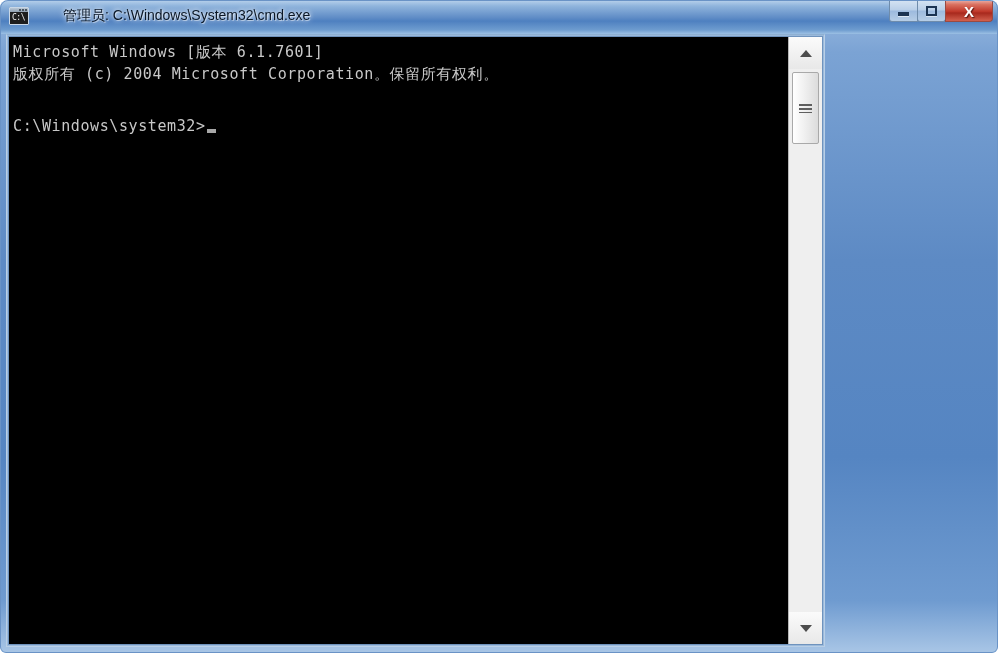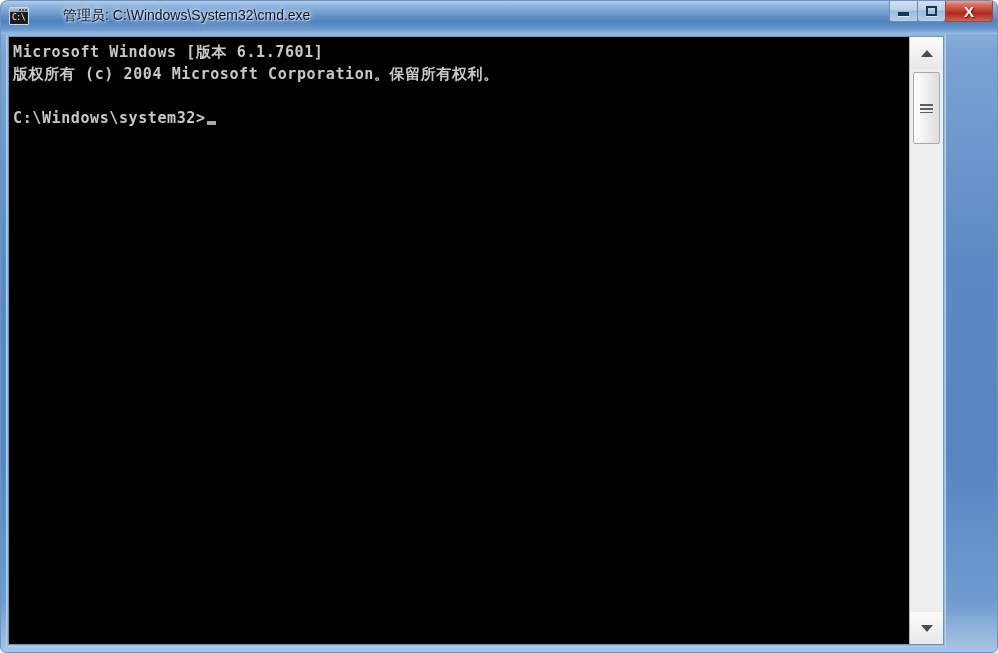--- a/index.html
+++ b/index.html
@@ -181,28 +181,27 @@
     font-weight: bold;
     line-height: 15px;
     text-shadow: 1px 1px 1px rgba(60,10,5,0.75);
   }
 
   
   .client-bevel {
     position: absolute;
     left: 6px;
     top: 34px;
-    width: 940px;
+    width: 819px;
     height: 613px;
     box-sizing: border-box;
     border: 1px solid #b9cfe6;
     border-top-color: #8fb0d2;
     background: #9ab9db;
     padding: 1px;
-    font-weight: bold;
   }
   .client-inner {
     position: relative;
     width: 100%;
     height: 100%;
     box-sizing: border-box;
     border: 1px solid #6f93bd;
     background: #000000;
     overflow: hidden;
   }
@@ -224,20 +223,21 @@
     font-size: 15px;
     line-height: 22px;
     color: #c8c8c8;
     white-space: pre;
     letter-spacing: 0.6px;
   }
   .console-line.blank { color: transparent; }
   .prompt-line {
     display: flex;
     align-items: center;
+    margin-top: 8px;
   }
   .cursor {
     display: inline-block;
     width: 9px;
     height: 4px;
     background: #a8a8a8;
     margin-left: 1px;
     margin-top: 9px;
   }
 

